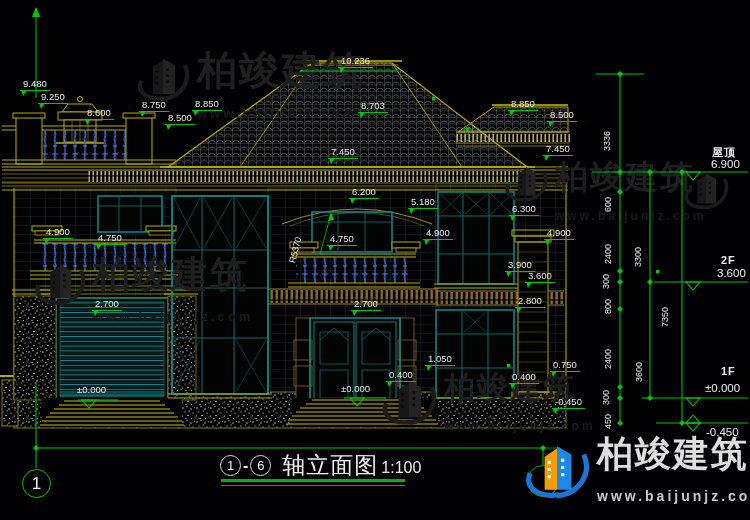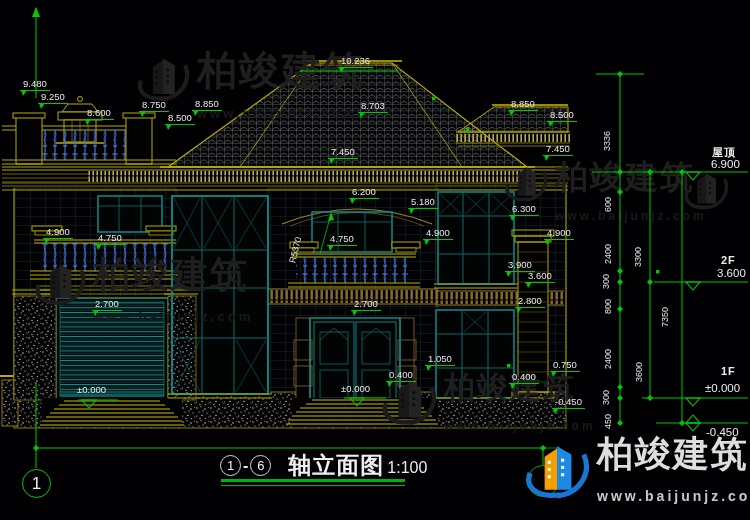--- a/index.html
+++ b/index.html
@@ -18,21 +18,21 @@
        transform:rotate(-90deg);transform-origin:0 100%;}
   .r5370{position:absolute;color:#e4e4e4;font-size:9px;white-space:nowrap;
        transform:rotate(-76deg);transform-origin:0 100%;}
   .lvl{position:absolute;color:#ededed;font-size:11px;font-weight:bold;letter-spacing:1px;white-space:nowrap;}
   .lvlv{position:absolute;color:#ededed;font-size:11.5px;white-space:nowrap;}
   .wdim{position:absolute;color:#e8e8e8;font-size:11px;letter-spacing:1px;}
   .title-row{position:absolute;left:219px;top:450px;display:flex;align-items:center;color:#eee;z-index:4;}
   .circ{width:19px;height:19px;border:1.8px solid #d8d8d8;border-radius:50%;font-size:13px;
         display:flex;align-items:center;justify-content:center;margin:0 1px;flex:none;}
   .tdash{font-size:16px;font-weight:bold;margin:0 1px;}
-  .tmain{font-size:23px;font-weight:bold;letter-spacing:1px;margin-left:16px;}
+  .tmain{font-size:23px;font-weight:normal;letter-spacing:1px;margin-left:10px;}
   .tscale{font-size:16px;margin-left:3px;margin-top:4px;text-align:center;}
   .tu1{position:absolute;left:221px;top:479px;width:184px;height:3px;background:#00b400;z-index:4;}
   .tu2{position:absolute;left:221px;top:485px;width:184px;height:1px;background:#00b400;z-index:4;}
   .axisbig{position:absolute;left:22px;top:469px;width:27px;height:27px;border:1.6px solid #00c805;
         border-radius:50%;color:#eee;font-size:17px;display:flex;align-items:center;justify-content:center;z-index:4;}
   .axis6{position:absolute;left:527px;top:465px;width:30px;height:30px;border:1.6px solid #00a800;border-radius:50%;z-index:2;}
   .wm{position:absolute;display:flex;align-items:flex-start;gap:7px;z-index:2;}
   .wm .col{display:flex;flex-direction:column;}
   .wm .txt{font-weight:700;color:#1f1f1f;line-height:1.0;letter-spacing:2px;white-space:nowrap;}
   .wm .url{font-weight:700;color:#1a1a1a;letter-spacing:3px;white-space:nowrap;margin-top:16px;}

